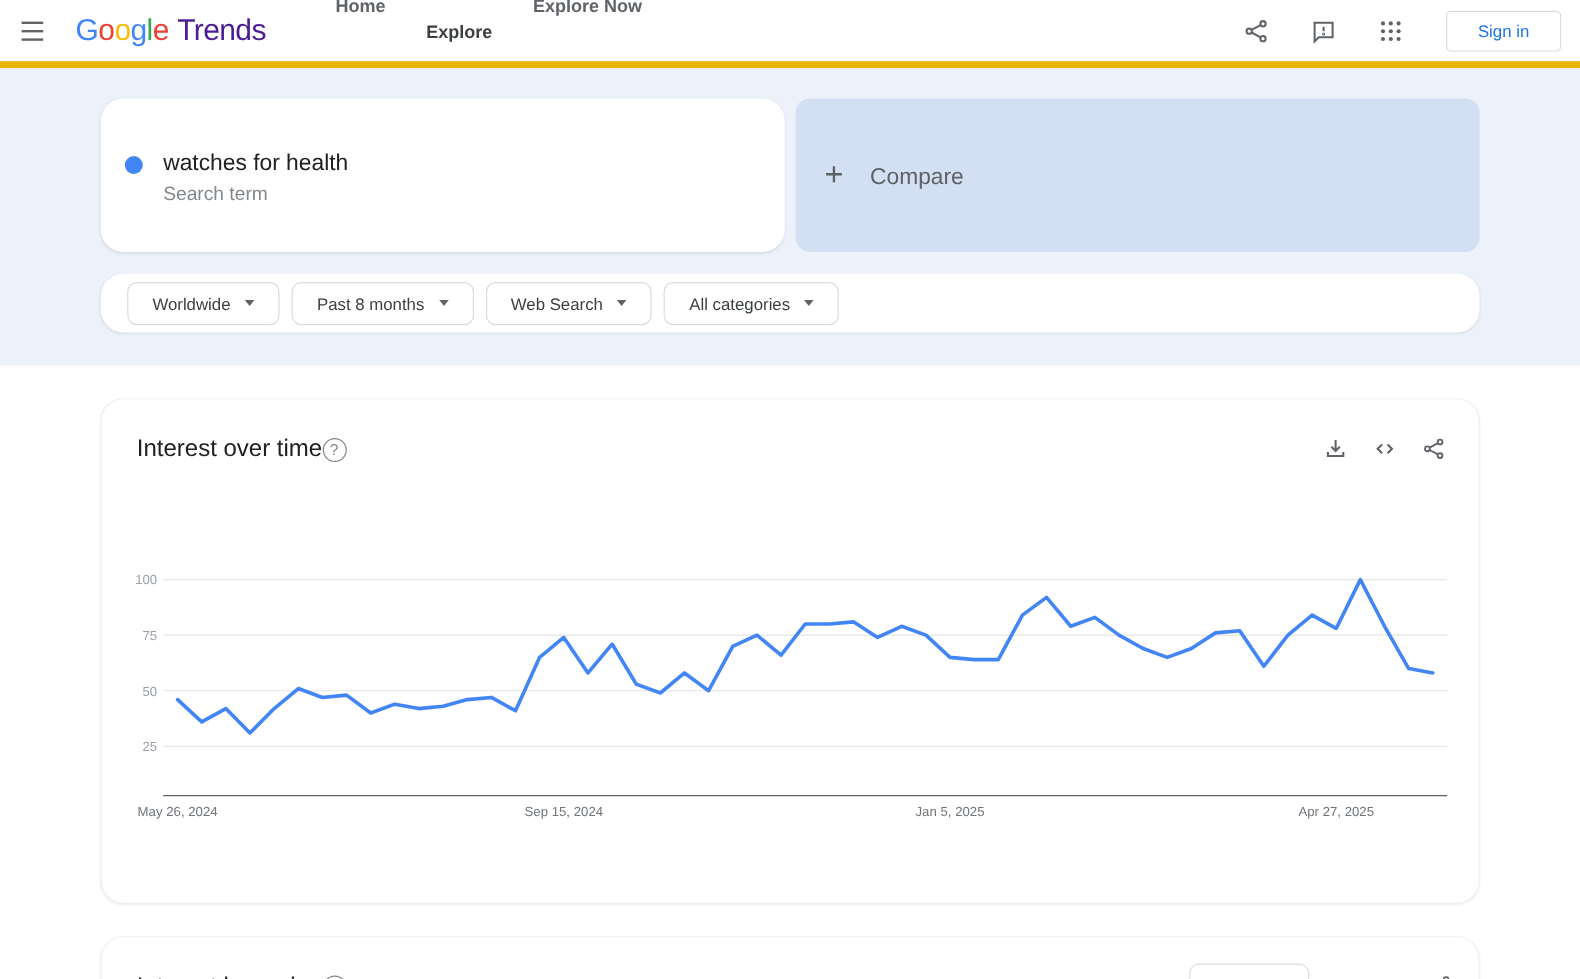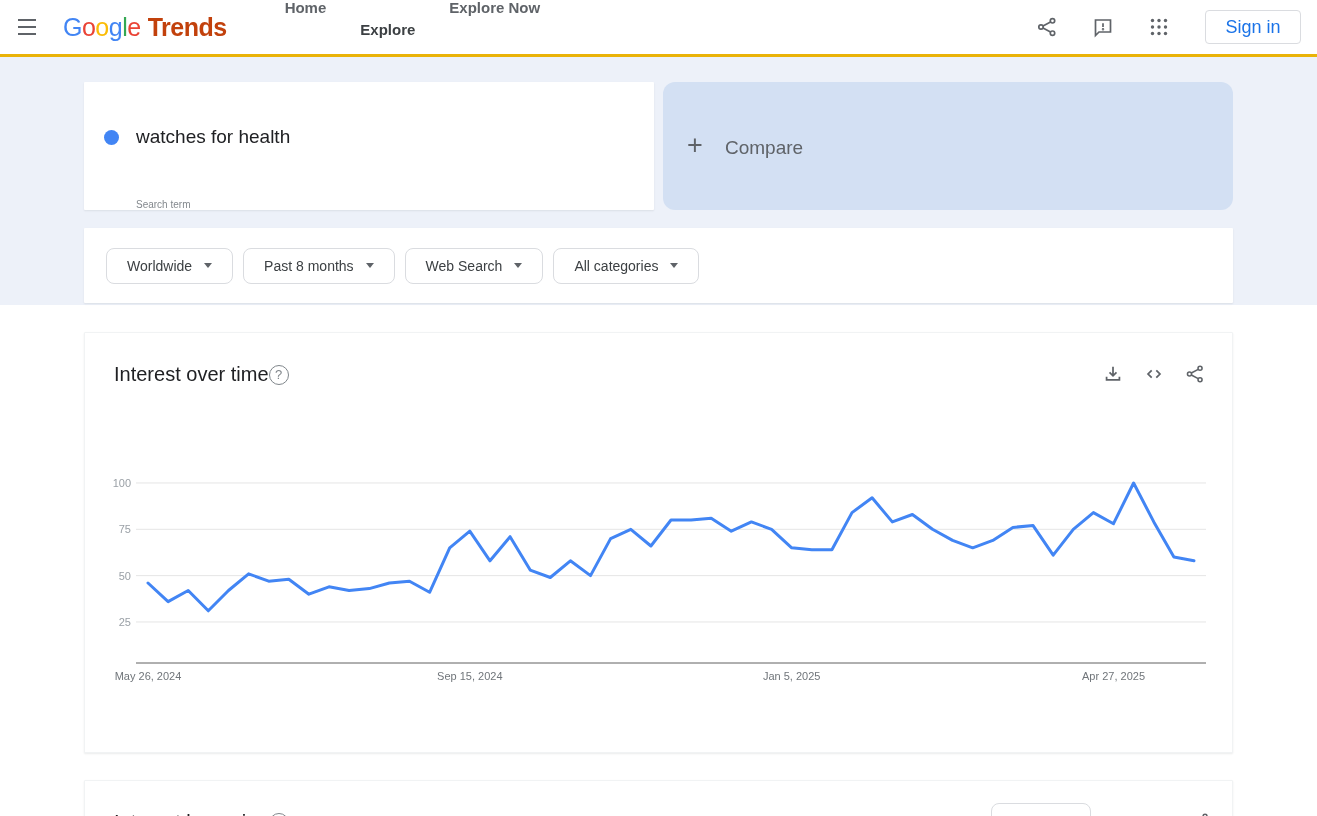--- a/index.html
+++ b/index.html
@@ -3,50 +3,50 @@
 <meta charset="utf-8">
 <style>
   * { box-sizing: border-box; }
   html,body { margin:0; padding:0; }
   body {
     width:1317px; height:816px; overflow:hidden; position:relative;
     background:#ffffff; font-family:"Liberation Sans", sans-serif; color:#202124;
   }
   
   .header { position:absolute; left:0; top:0; width:1317px; height:57px; background:#fff;
-            border-bottom:3px solid #eab308; display:flex; align-items:center; }
+            border-bottom:6px solid #eab308; display:flex; align-items:center; }
   .hamburger { width:24px; height:24px; margin-left:15px; display:flex; flex-direction:column;
                justify-content:center; gap:5px; cursor:pointer; }
   .hamburger span { display:block; width:18px; height:2px; background:#5f6368; margin-left:3px; }
   .logo { margin-left:24px; font-size:25px; letter-spacing:-0.5px; display:flex; align-items:baseline; cursor:pointer; }
   .logo .brand { font-weight:500; }
-  .logo .product { color:#c2410c; margin-left:7px; font-weight:700; }
+  .logo .product { color:#4c1d95; margin-left:7px; font-weight:400; }
   .nav { display:flex; margin-left:56px; gap:30px; height:57px; align-items:center; }
   .nav-item { position:relative; font-size:15px; color:#5f6368; height:57px; display:flex;
               align-items:flex-start; cursor:pointer; padding:0 2px;font-weight:bold; }
   .nav-item.active { color:#3c4043;margin-top:44px; }
   .nav-item.active .tab-underline { position:absolute; left:0; right:0; bottom:6px; height:4px;
               background:#1a73e8; border-radius:4px 4px 0 0; }
   .header-right { margin-left:auto; display:flex; align-items:center; margin-right:16px; }
   .hicon { width:24px; height:24px; margin:0 16px; cursor:pointer; }
   .signin { margin-left:18px; width:96px; height:34px; border:1px solid #dadce0; border-radius:4px;
-            background:#fff; color:#1a73e8; font-size:18px; font-weight:500; display:flex;
+            background:#fff; color:#1a73e8; font-size:14px; font-weight:500; display:flex;
             align-items:center; justify-content:center; cursor:pointer; font-family:inherit; }
   
   .hero { position:absolute; left:0; top:57px; width:1317px; height:248px; background:#edf1f9; }
-  .card { background:#fff; border-radius:1px; box-shadow:0 1px 2px rgba(60,64,67,.10); }
+  .card { background:#fff; border-radius:19px; box-shadow:0 1px 2px rgba(60,64,67,.10); }
   .search-card { position:absolute; left:84px; top:25px; width:570px; height:128px; cursor:pointer; }
   .term-dot  { position:absolute; left:20px; top:48px; width:15px; height:15px; border-radius:50%; background:#4285f4; }
   .term-title{ position:absolute; left:52px; top:44px; font-size:19px; color:#202124; }
-  .term-sub  { position:absolute; left:52px; top:72px; font-size:10px; color:#83888d;margin-top:45px; }
+  .term-sub  { position:absolute; left:52px; top:72px; font-size:16px; color:#83888d; }
   .compare-card { position:absolute; left:663px; top:25px; width:570px; height:128px;
                   border-radius:12px; background:#d3e0f3; cursor:pointer; }
   .compare-plus { position:absolute; left:24px; top:48px; font-size:27px; font-weight:400; color:#5f6368; }
   .compare-label{ position:absolute; left:62px; top:55px; font-size:19px; color:#5f6368; }
-  .filters-card { position:absolute; left:84px; top:171px; width:1149px; height:75px;
+  .filters-card { position:absolute; left:84px; top:171px; width:1149px; height:49px;
                   display:flex; align-items:center; padding-left:22px; gap:10px; }
   .filter-btn { height:36px; border:1px solid #dadce0; border-radius:8px; background:#fff;
                 display:flex; align-items:center; justify-content:center; gap:12px;
                 font-size:14px; color:#3c4043; padding:0 20px; cursor:pointer; font-family:inherit; }
   .caret { width:0; height:0; border-left:4.5px solid transparent; border-right:4.5px solid transparent;
            border-top:5px solid #5f6368; }
   
   .chart-card { position:absolute; left:84px; top:332px; width:1149px; height:421px;
                 border:1px solid #f1f3f4; }
   .card-title-row { position:absolute; left:29px; top:30px; display:flex; align-items:center; }

